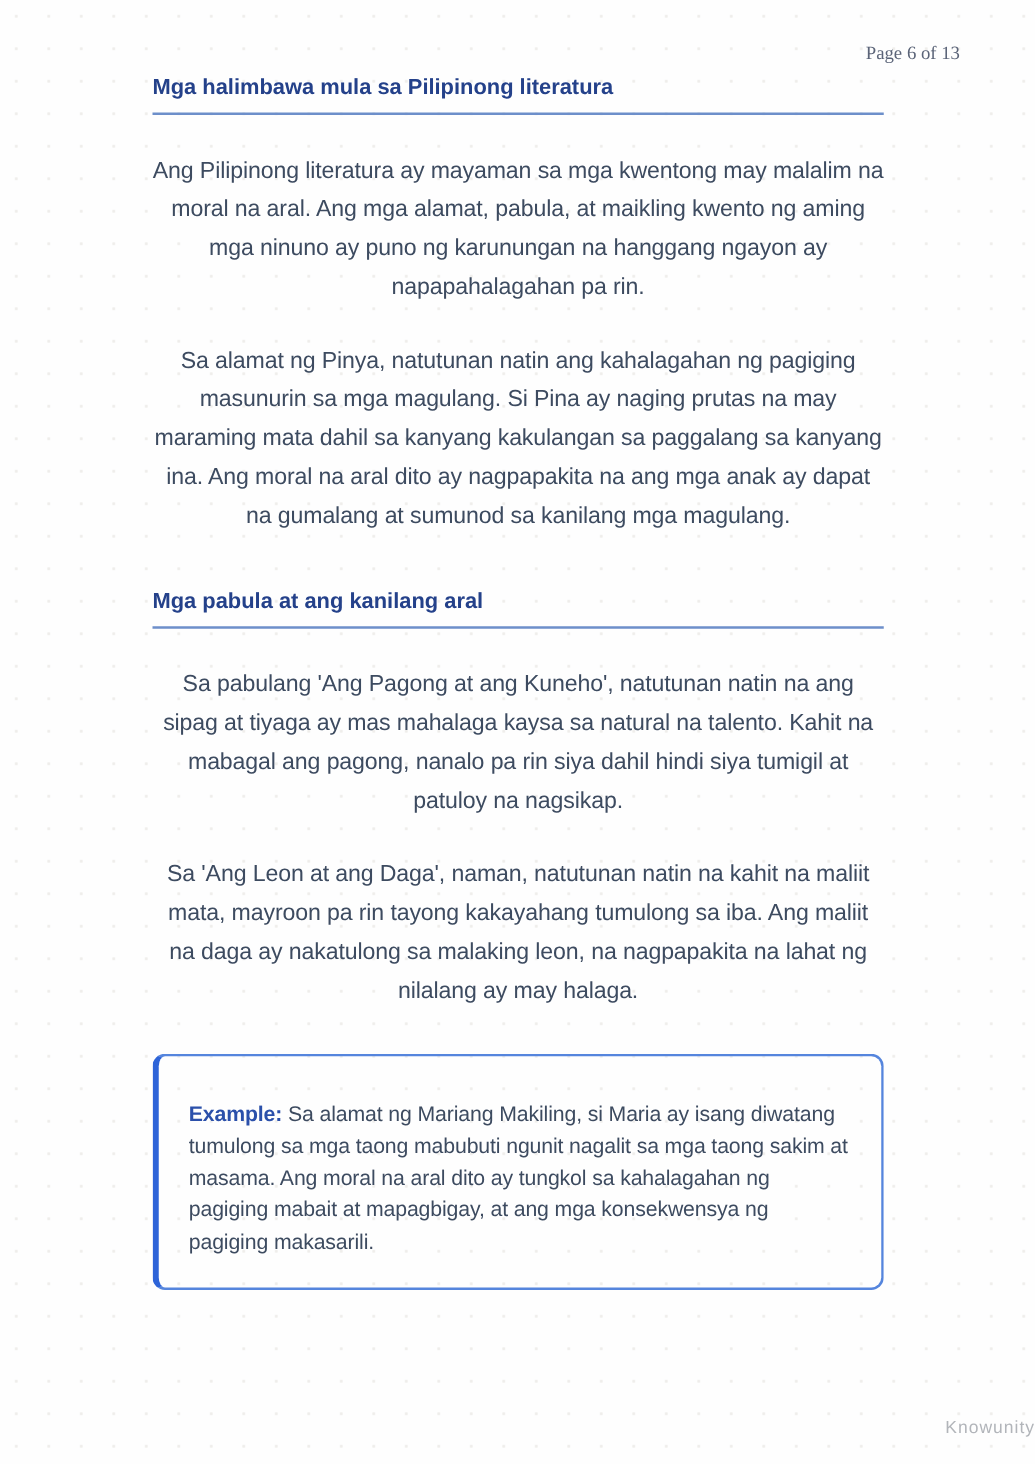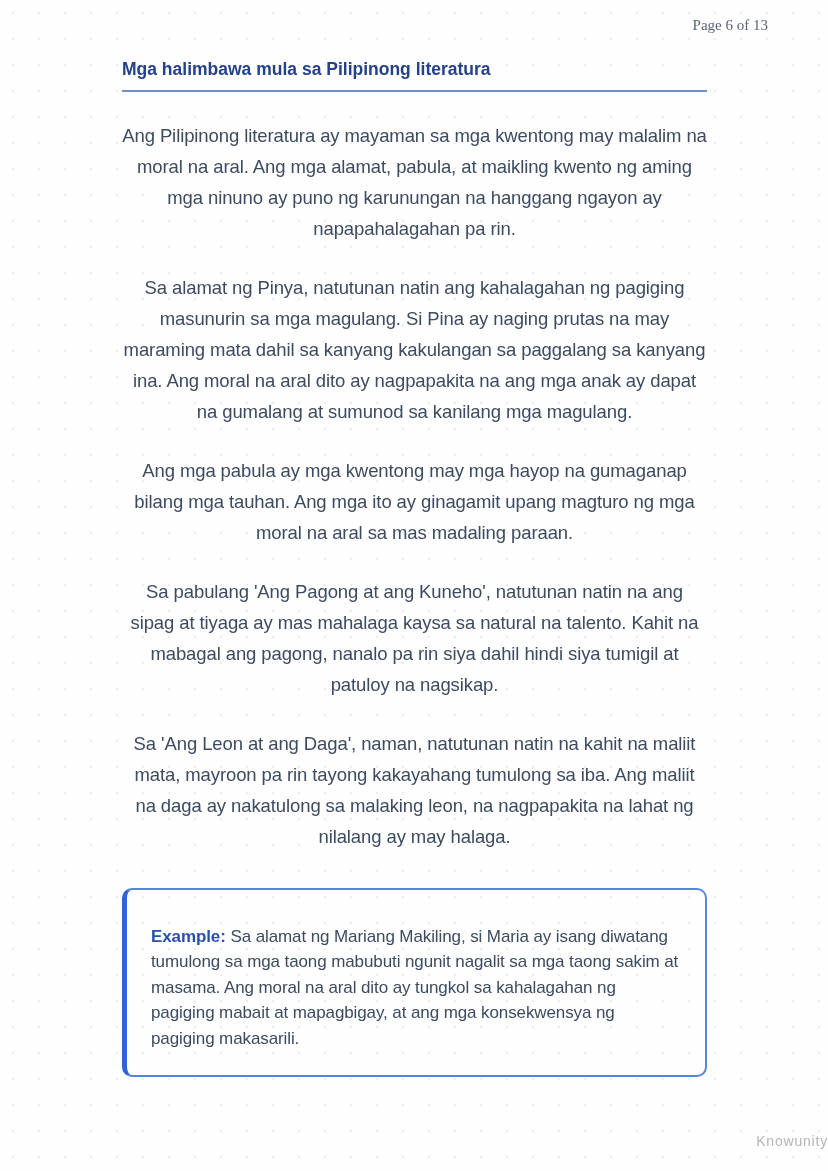--- a/index.html
+++ b/index.html
@@ -11,21 +11,21 @@
     width: 828px;
     height: 1171px;
     background-color: #fefefe;
     background-image: radial-gradient(circle, rgba(186,178,168,0.22) 1px, transparent 1.4px);
     background-size: 26px 26px;
     overflow: hidden;
   }
 
   .page-number {
     position: absolute;
-    top: 17px;
+    top: 35px;
     right: 60px;
     font-family: "Liberation Serif", "DejaVu Serif", serif;
     font-size: 15px;
     color: #5b6478;
   }
 
   .content {
     padding: 58px 121px 18px 122px;
   }
 
@@ -93,22 +93,22 @@
   <div class="page-number">Page 6 of 13</div>
 
   <div class="content">
 
     <h2 class="section-heading">Mga halimbawa mula sa Pilipinong literatura</h2>
 
     <p class="body-para">Ang Pilipinong literatura ay mayaman sa mga kwentong may malalim na moral na aral. Ang mga alamat, pabula, at maikling kwento ng aming mga ninuno ay puno ng karunungan na hanggang ngayon ay napapahalagahan pa rin.</p>
 
     <p class="body-para">Sa alamat ng Pinya, natutunan natin ang kahalagahan ng pagiging masunurin sa mga magulang. Si Pina ay naging prutas na may maraming mata dahil sa kanyang kakulangan sa paggalang sa kanyang ina. Ang moral na aral dito ay nagpapakita na ang mga anak ay dapat na gumalang at sumunod sa kanilang mga magulang.</p>
 
+    <h2 class="section-heading second">Mga pabula at ang kanilang aral</h2>
 
-    <p class="body-para">Ang mga pabula ay mga kwentong may mga hayop na gumaganap bilang mga tauhan. Ang mga ito ay ginagamit upang magturo ng mga moral na aral sa mas madaling paraan.</p>
 
     <p class="body-para">Sa pabulang 'Ang Pagong at ang Kuneho', natutunan natin na ang sipag at tiyaga ay mas mahalaga kaysa sa natural na talento. Kahit na mabagal ang pagong, nanalo pa rin siya dahil hindi siya tumigil at patuloy na nagsikap.</p>
 
     <p class="body-para">Sa 'Ang Leon at ang Daga', naman, natutunan natin na kahit na maliit mata, mayroon pa rin tayong kakayahang tumulong sa iba. Ang maliit na daga ay nakatulong sa malaking leon, na nagpapakita na lahat ng nilalang ay may halaga.</p>
 
     <div class="example-box">
       <p class="example-text">
         <span class="example-label">Example:</span>
         <span>Sa alamat ng Mariang Makiling, si Maria ay isang diwatang tumulong sa mga taong mabubuti ngunit nagalit sa mga taong sakim at masama. Ang moral na aral dito ay tungkol sa kahalagahan ng pagiging mabait at mapagbigay, at ang mga konsekwensya ng pagiging makasarili.</span>
       </p>

